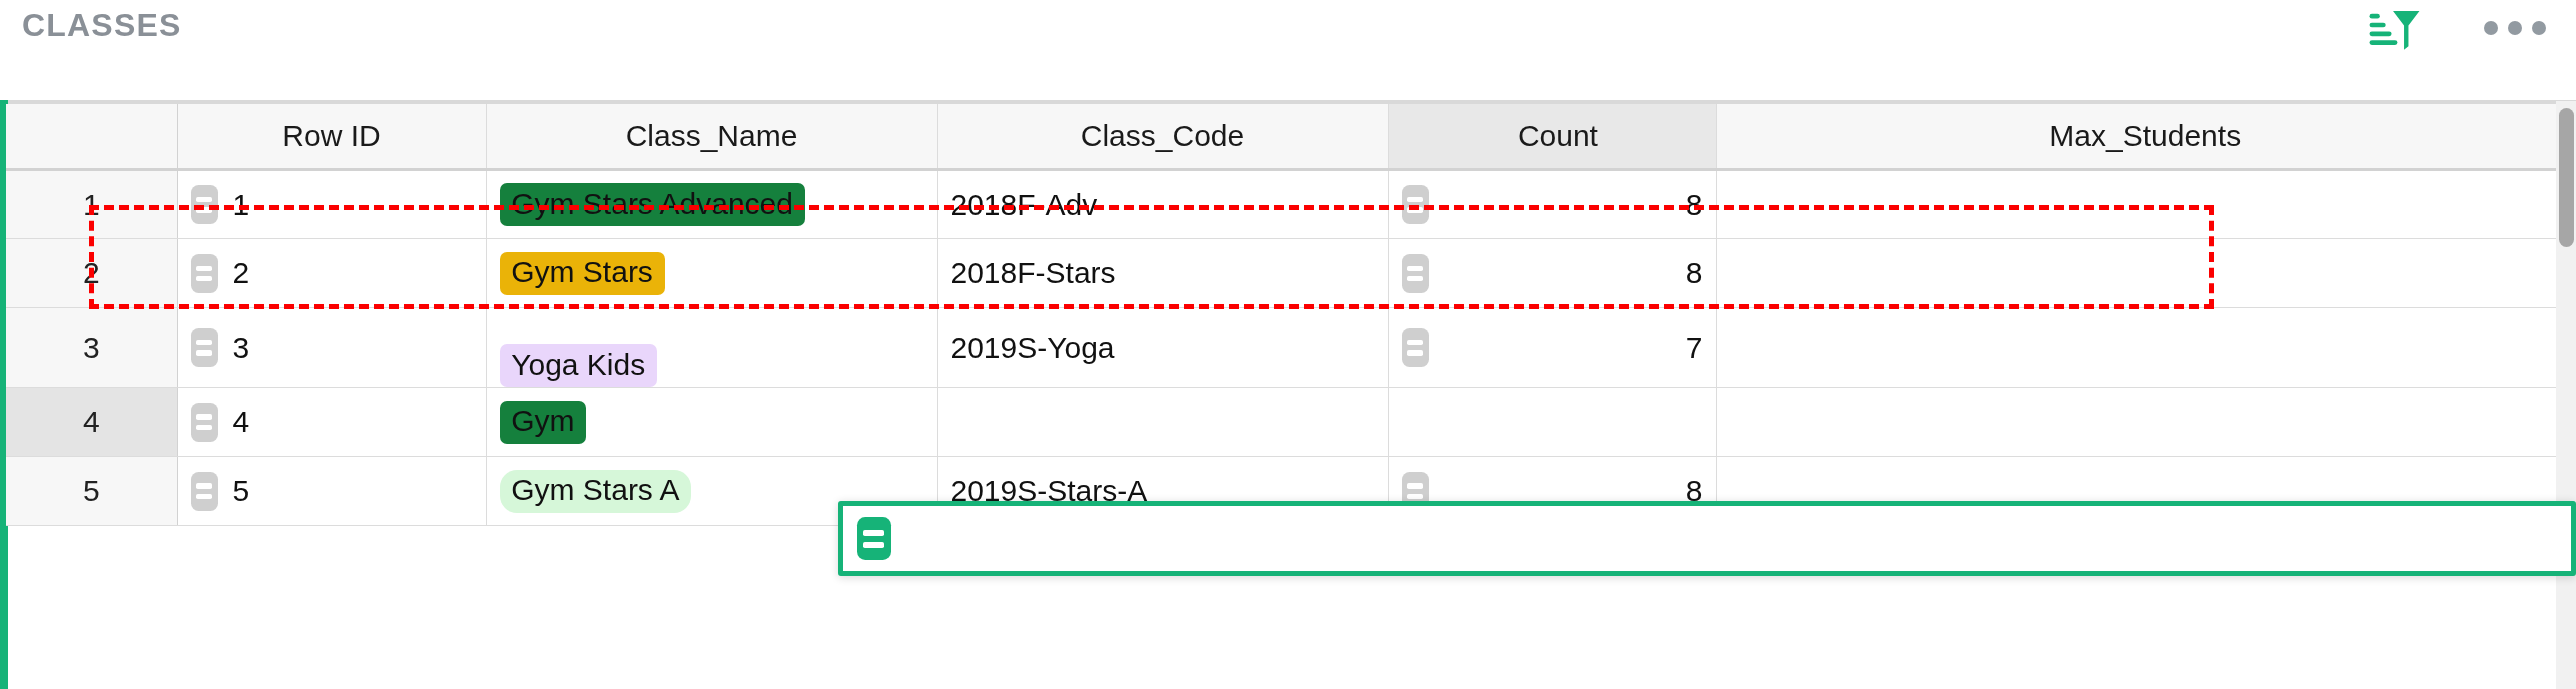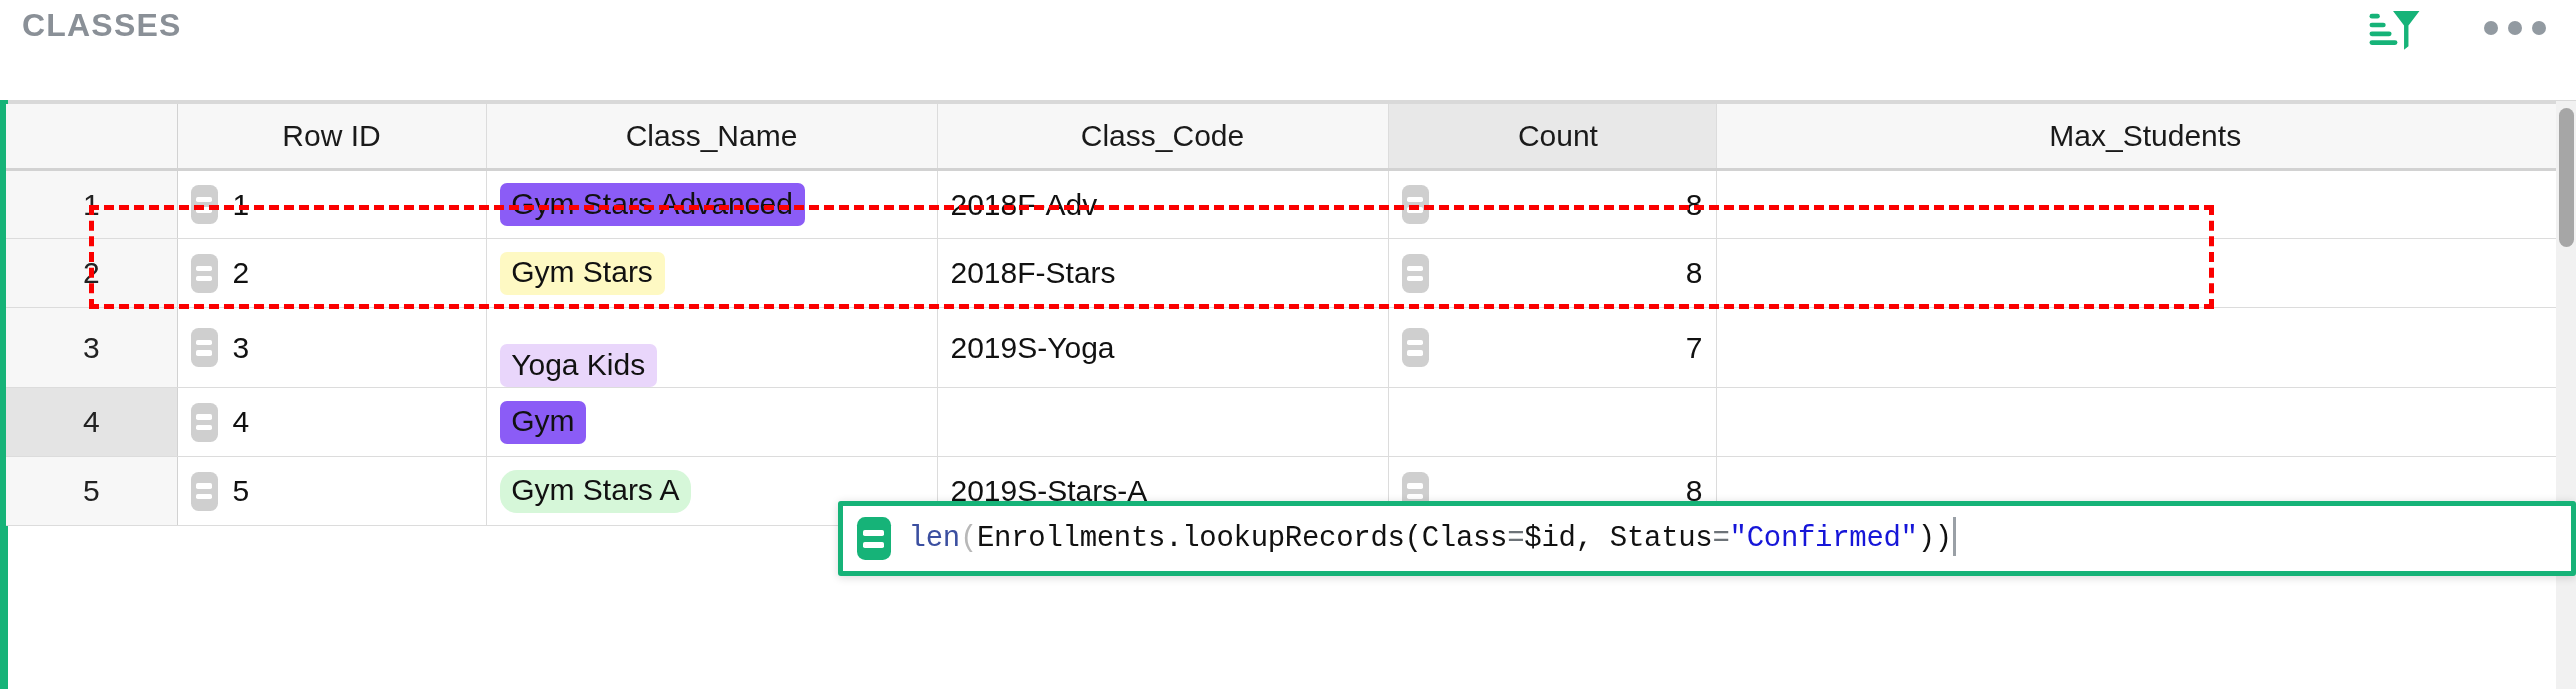--- a/index.html
+++ b/index.html
@@ -102,22 +102,22 @@
   }
   .fx-chip::before { top: 11.7px; }
   .fx-chip::after  { top: 22px; }
 
   
   .chip {
     display: inline-block; border-radius: 7px;
     padding: 5.3px 11.7px 7.6px 11.7px;
     font-size: 30px; line-height: 1; color: #111;
   }
-  .chip-yellow { background: #8b5cf6; text-align: center; }
-  .chip-cyan   { background: #fef9c3; }
+  .chip-yellow { background: #15803d; text-align: center; }
+  .chip-cyan   { background: #eab308; }
   .chip-purple { background: #e9d6fb; margin-top: 36px; }
   .chip-green  { background: #d6f7d9; border-radius: 17px; }
 
   
   .annot-box {
     position: absolute;
     left: 89px; top: 205px; width: 2125px; height: 104px;
     border: 5.3px dashed #fb0000;
     pointer-events: none;
     z-index: 40;
@@ -329,17 +329,16 @@
     </table>
   </div>
 
   <div class="vscroll-track"></div>
   <div class="vscroll-thumb"></div>
 
   <div class="annot-box"></div>
 
   <div class="formula-editor">
     <span class="fx-chip-green"></span>
-    <span class="formula-text"><span class="tok-fn">len</span><span class="tok-paren">(</span><span class="tok-plain">Enrollments.lookupRecords(Class</span><span class="tok-eq">=</span><span class="tok-plain">$id, Status</span><span class="tok-eq">=</span><span class="tok-str">"Confirmed"</span><span class="tok-plain">))</span><span class="caret"></span></span>
   </div>
 
 </div>
 
 
 </body></html>

